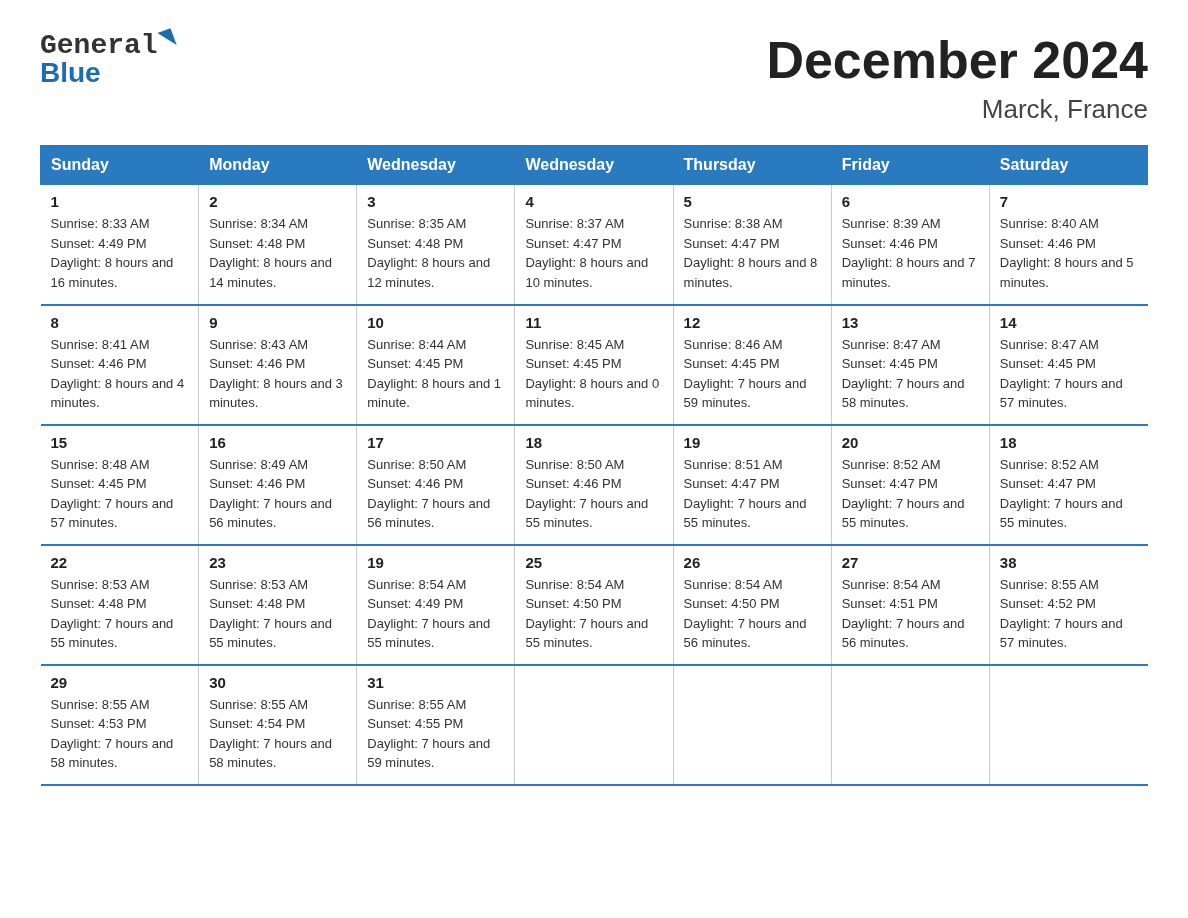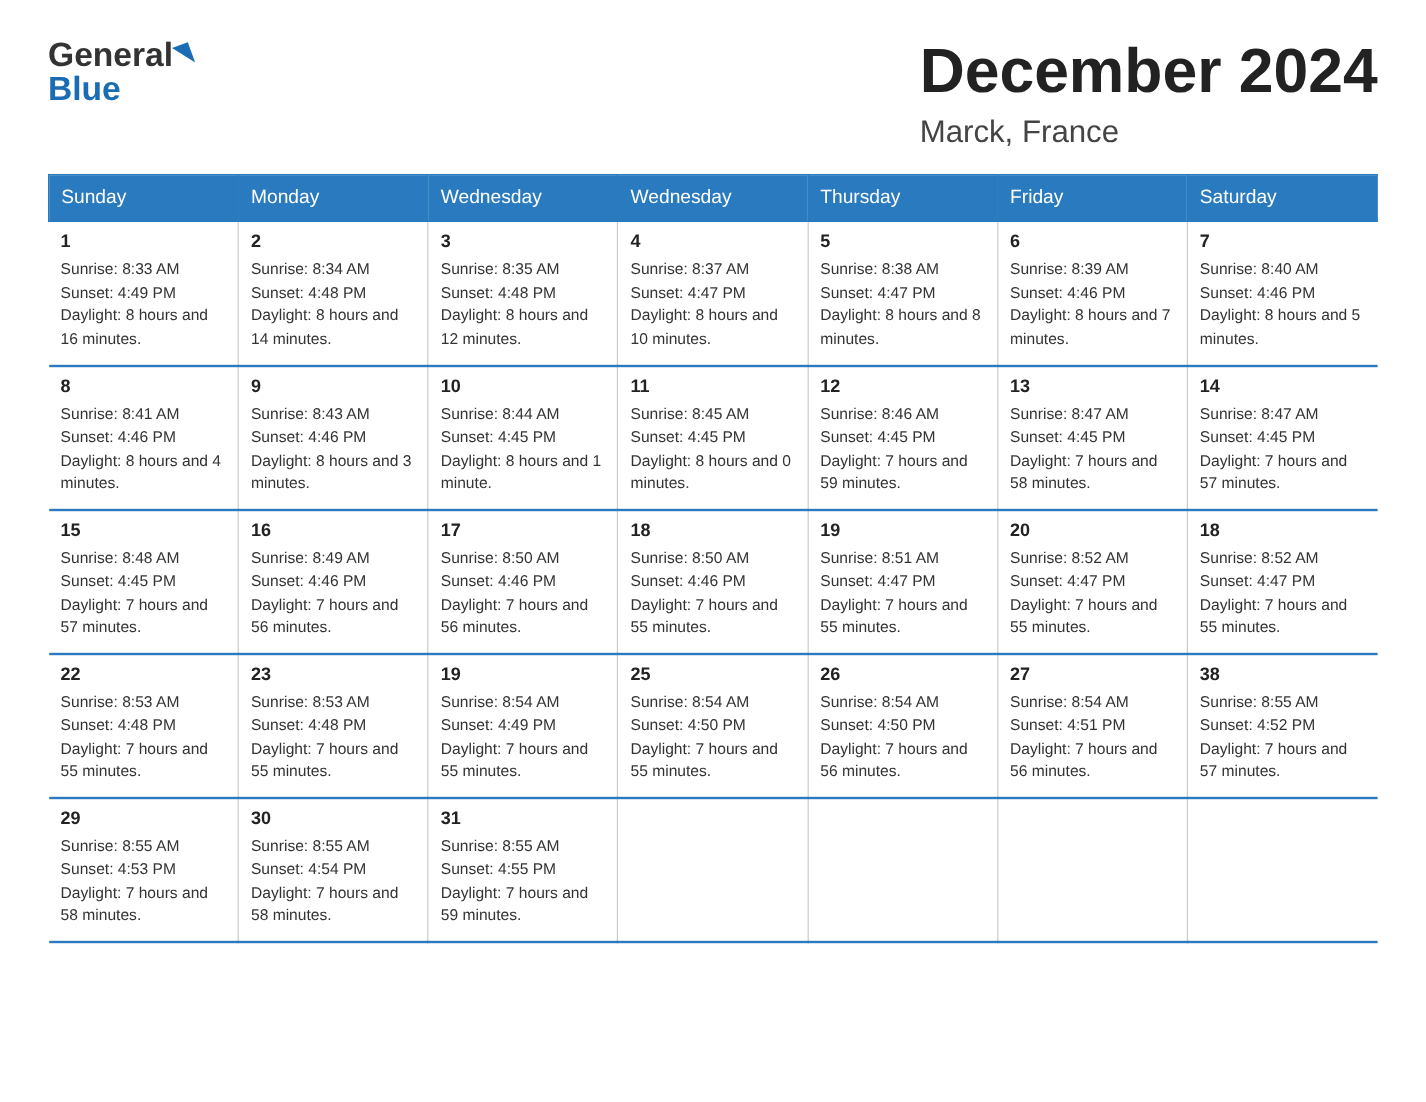--- a/index.html
+++ b/index.html
@@ -31,29 +31,30 @@
       height: 0;
       border-left: 14px solid transparent;
       border-right: 0px solid transparent;
       border-top: 18px solid #1a6db5;
       display: inline-block;
       margin-left: 2px;
       transform: rotate(-20deg);
     }
     .logo-line1 {
       display: flex;
-      align-items: center;
+      font-family: Liberation Mono, monospace;
     }
     .logo-line2 {
       color: #1a6db5;
       font-size: 28px;
       font-weight: bold;
       margin-top: -4px;
     }
     .title-area {
+      text-align: right;
     }
     .month-title {
       font-size: 52px;
       font-weight: bold;
       color: #222;
     }
     .location {
       font-size: 26px;
       color: #444;
       margin-top: 4px;
@@ -62,21 +63,21 @@
       width: 100%;
       border-collapse: collapse;
       table-layout: fixed;
     }
     thead tr {
       background-color: #2a7abf;
     }
     thead th {
       color: #fff;
       font-size: 16px;
-      font-weight: normal;
+      font-weight: bold;
       padding: 10px 10px;
       text-align: left;
       border: 1px solid #2a7abf;
     }
     tbody tr {
       border-bottom: 2px solid #2a7abf;
     }
     tbody td {
       vertical-align: top;
       padding: 8px 10px;

